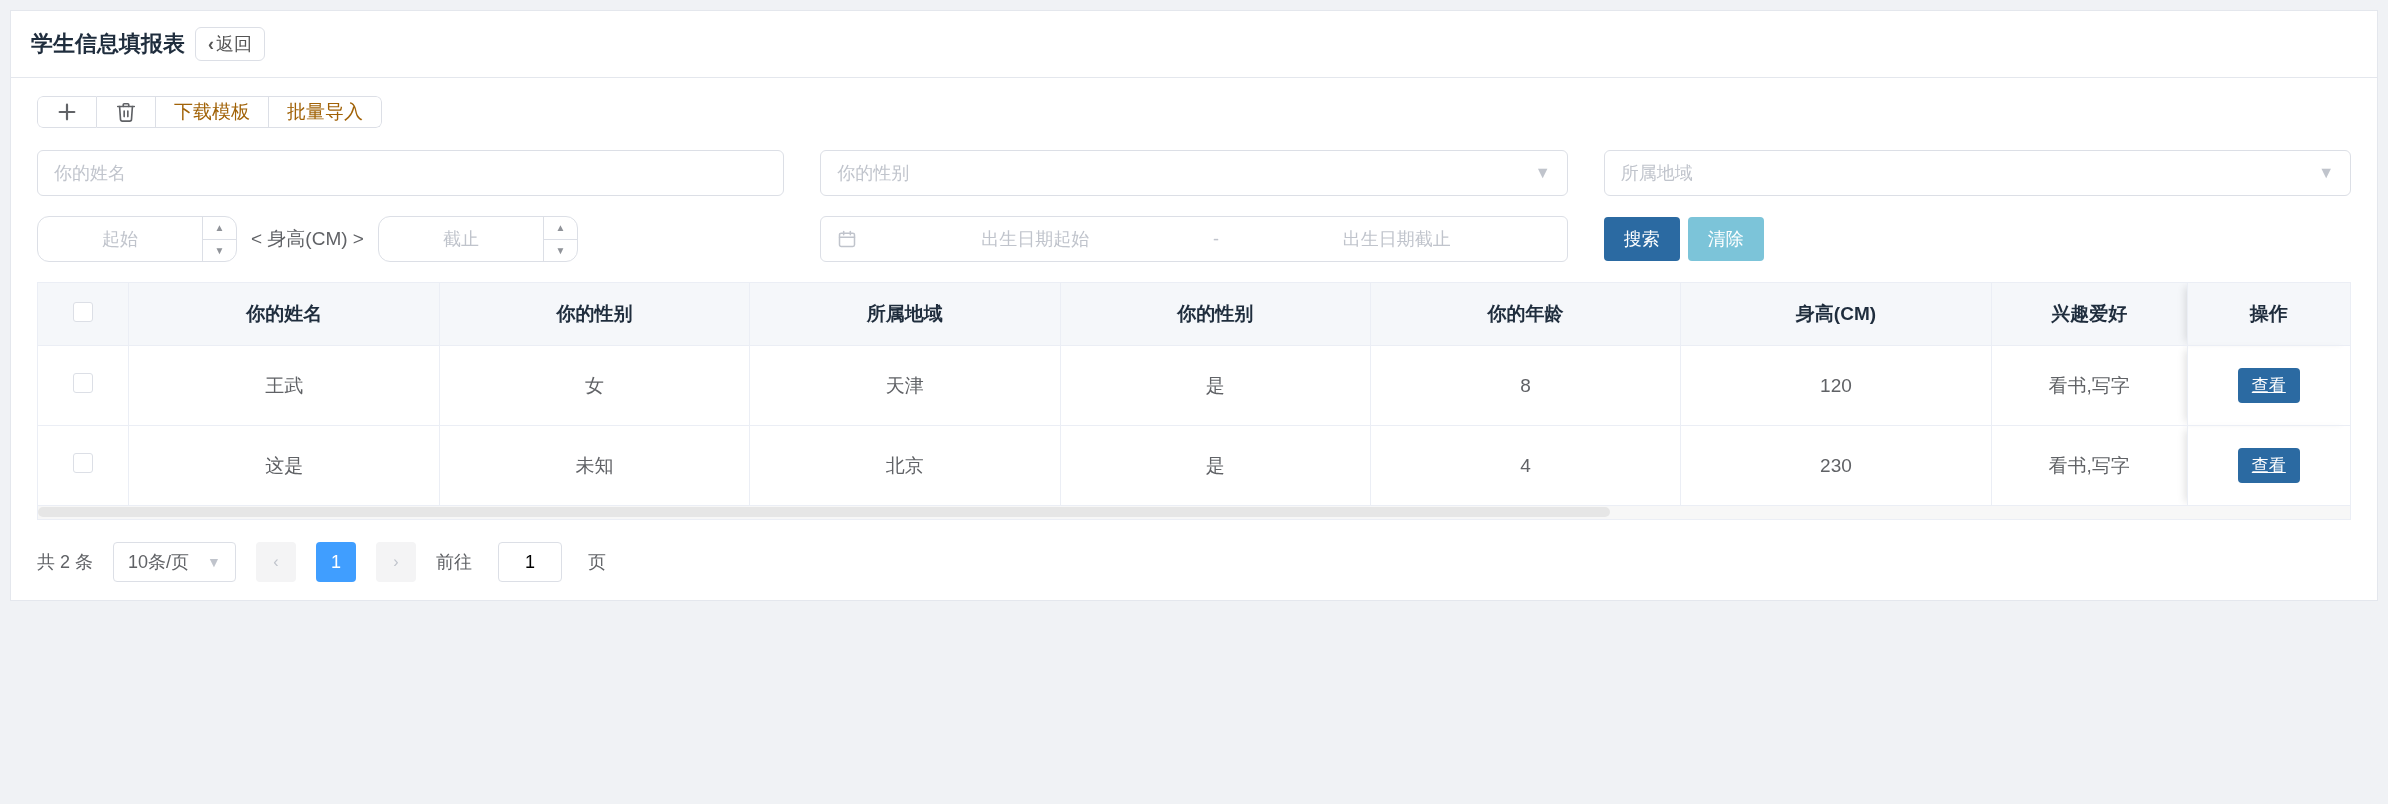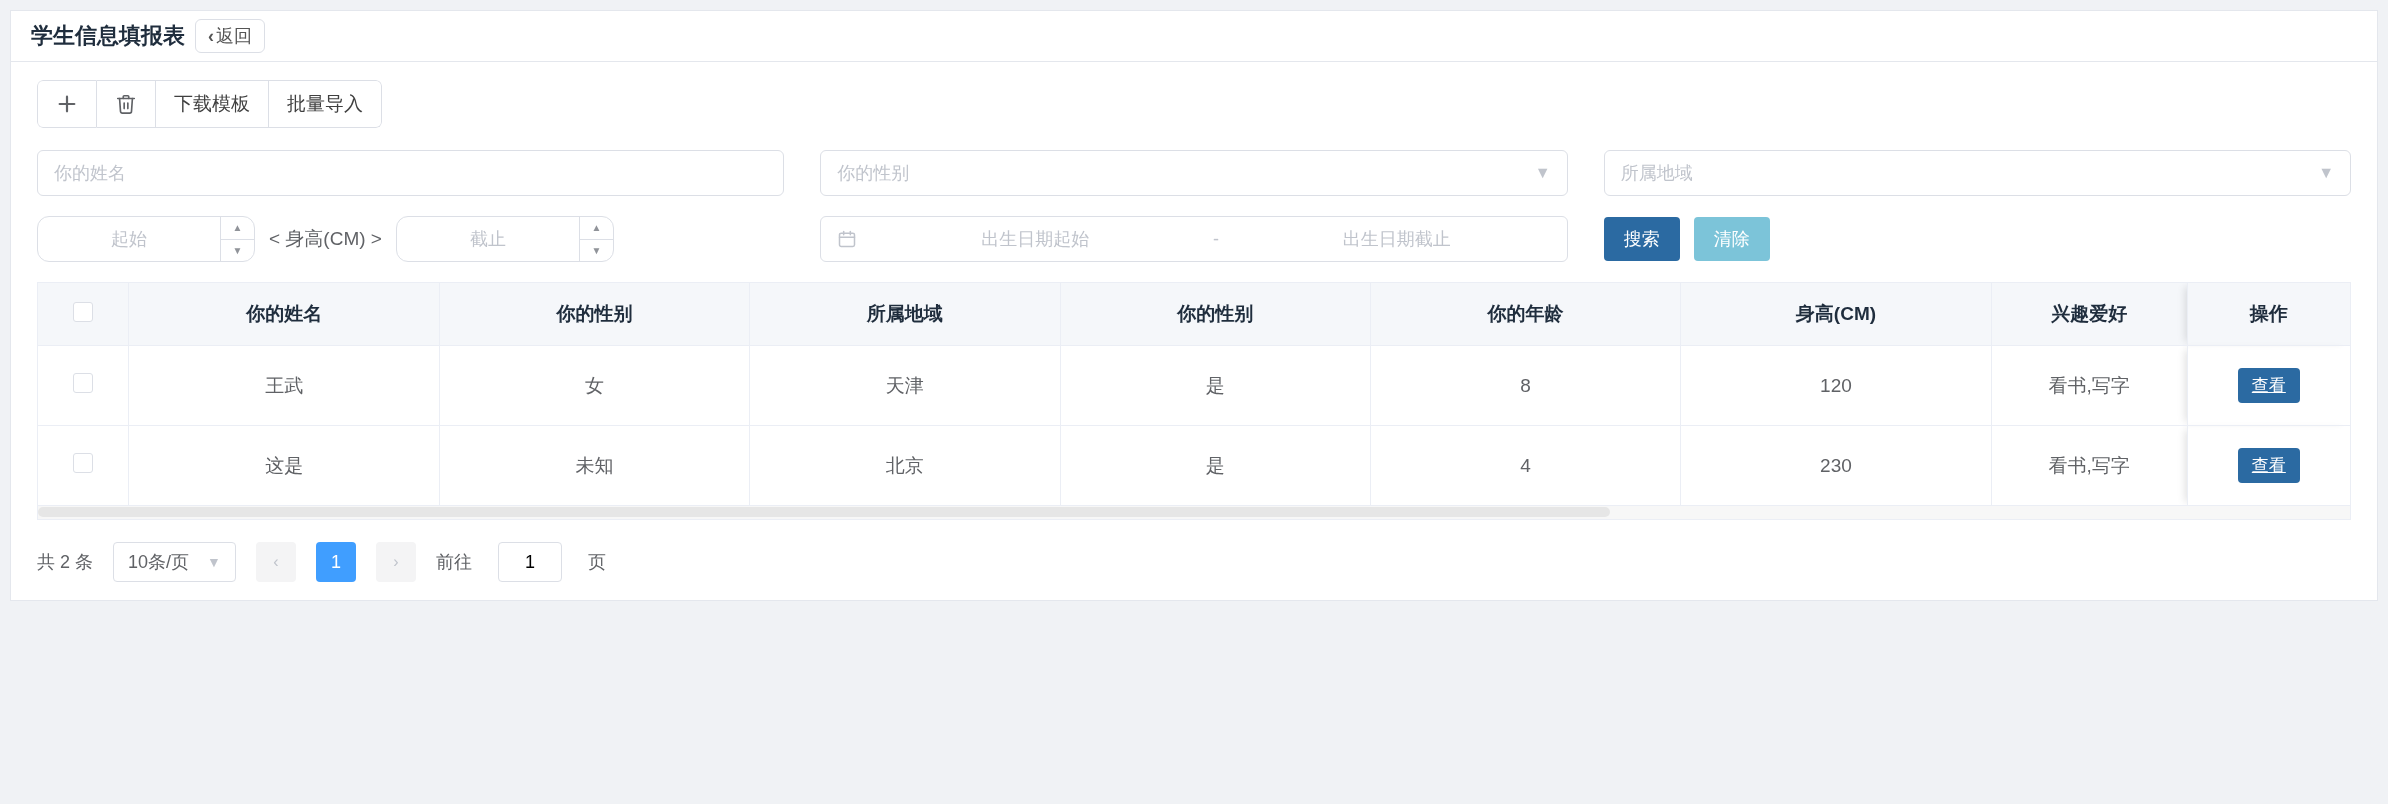--- a/index.html
+++ b/index.html
@@ -1,43 +1,43 @@
 <!DOCTYPE html>
 <html><head>
   <meta charset="utf-8">
   <style>
     * { box-sizing: border-box; margin: 0; padding: 0; }
     body { font-family: -apple-system, BlinkMacSystemFont, "PingFang SC", "Microsoft YaHei", sans-serif; background: #f0f2f5; padding: 10px; font-size: 18px; color: #333; }
     .panel { background: #fff; border: 1px solid #e4e7ed; }
-    .panel-header { display: flex; align-items: center; padding: 8px 20px; border-bottom: 1px solid #e4e7ed; gap: 10px; }
+    .panel-header { display: flex; align-items: center; padding: 16px 20px; border-bottom: 1px solid #e4e7ed; gap: 10px; }
     .panel-title { font-size: 22px; font-weight: 700; color: #1f2d3d; }
     .btn-back { font-size: 18px; color: #555; border: 1px solid #dcdfe6; border-radius: 6px; background: #fff; padding: 4px 12px; display: inline-flex; align-items: center; gap: 2px; cursor: pointer; }
     .btn-back .chev { font-size: 18px; font-weight: 700; }
 
     .panel-body { padding: 18px 26px; }
 
     .btn-group { display: inline-flex; border-radius: 6px; overflow: hidden; margin-bottom: 22px; }
-    .btn-group .btn { border: 1px solid #dcdfe6; background: #fff; padding: 10px 18px; font-size: 19px; color: #404040; cursor: pointer; display: flex; align-items: center; justify-content: center; }
+    .btn-group .btn { border: 1px solid #dcdfe6; background: #fff; padding: 2px 18px; font-size: 19px; color: #a16207; cursor: pointer; display: flex; align-items: center; justify-content: center; }
     .btn-group .btn + .btn { border-left: none; }
     .btn-group .btn .icon-svg { width: 22px; height: 22px; display: block; }
     .btn-group .btn:first-child { border-top-left-radius: 6px; border-bottom-left-radius: 6px; }
     .btn-group .btn:last-child { border-top-right-radius: 6px; border-bottom-right-radius: 6px; }
 
     .filter-row { display: flex; gap: 36px; margin-bottom: 20px; align-items: center; }
     .col { flex: 1; display: flex; align-items: center; gap: 10px; }
     .col.wide { flex: 1; }
-    .col.actions { flex: 1; gap: 14px; }
+    .col.actions { flex: 1; gap: 8px; }
 
     .input, .select { width: 100%; height: 46px; border: 1px solid #dcdfe6; border-radius: 6px; padding: 0 16px; font-size: 18px; color: #606266; background: #fff; outline: none; }
     .select { display: flex; align-items: center; justify-content: space-between; cursor: pointer; }
     .select .placeholder { color: #c0c4cc; }
     .input::placeholder { color: #c0c4cc; }
     .chevron-down { color: #c0c4cc; font-size: 16px; }
 
-    .number-input { display: inline-flex; align-items: stretch; border: 1px solid #dcdfe6; border-radius: 12px; height: 46px; width: 218px; overflow: hidden; }
+    .number-input { display: inline-flex; align-items: stretch; border: 1px solid #dcdfe6; border-radius: 12px; height: 46px; width: 200px; overflow: hidden; }
     .number-input .num-value { flex: 1; text-align: center; line-height: 44px; color: #c0c4cc; font-size: 18px; }
     .number-input .steppers { display: flex; flex-direction: column; width: 34px; border-left: 1px solid #dcdfe6; }
     .number-input .step { flex: 1; display: flex; align-items: center; justify-content: center; cursor: pointer; color: #909399; font-size: 10px; }
     .number-input .step + .step { border-top: 1px solid #dcdfe6; }
 
     .height-label { font-size: 19px; color: #606266; white-space: nowrap; padding: 0 4px; }
 
     .date-range { display: inline-flex; align-items: center; border: 1px solid #dcdfe6; border-radius: 6px; height: 46px; width: 100%; padding: 0 16px; gap: 24px; color: #c0c4cc; }
     .date-range .cal-icon { color: #c0c4cc; display: flex; }
     .date-range .cal-icon svg { width: 20px; height: 20px; }

